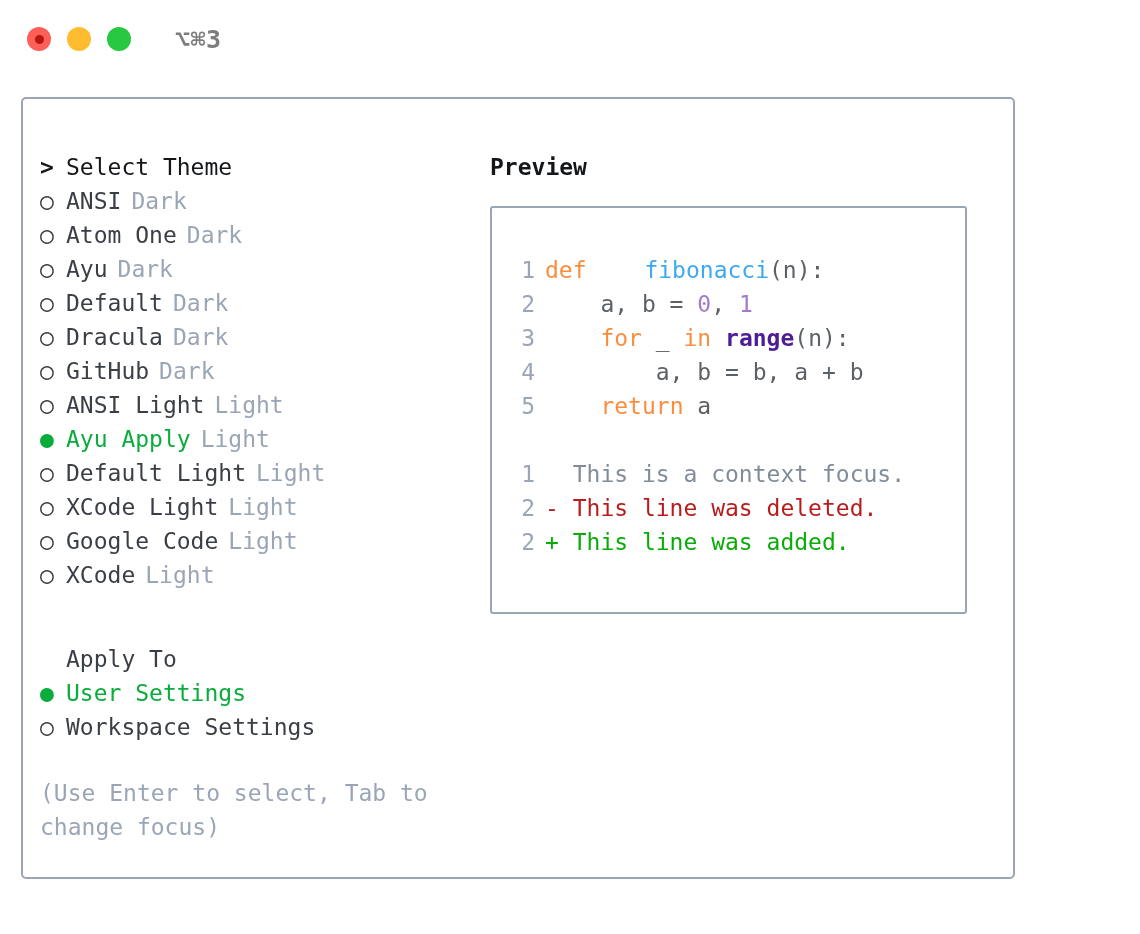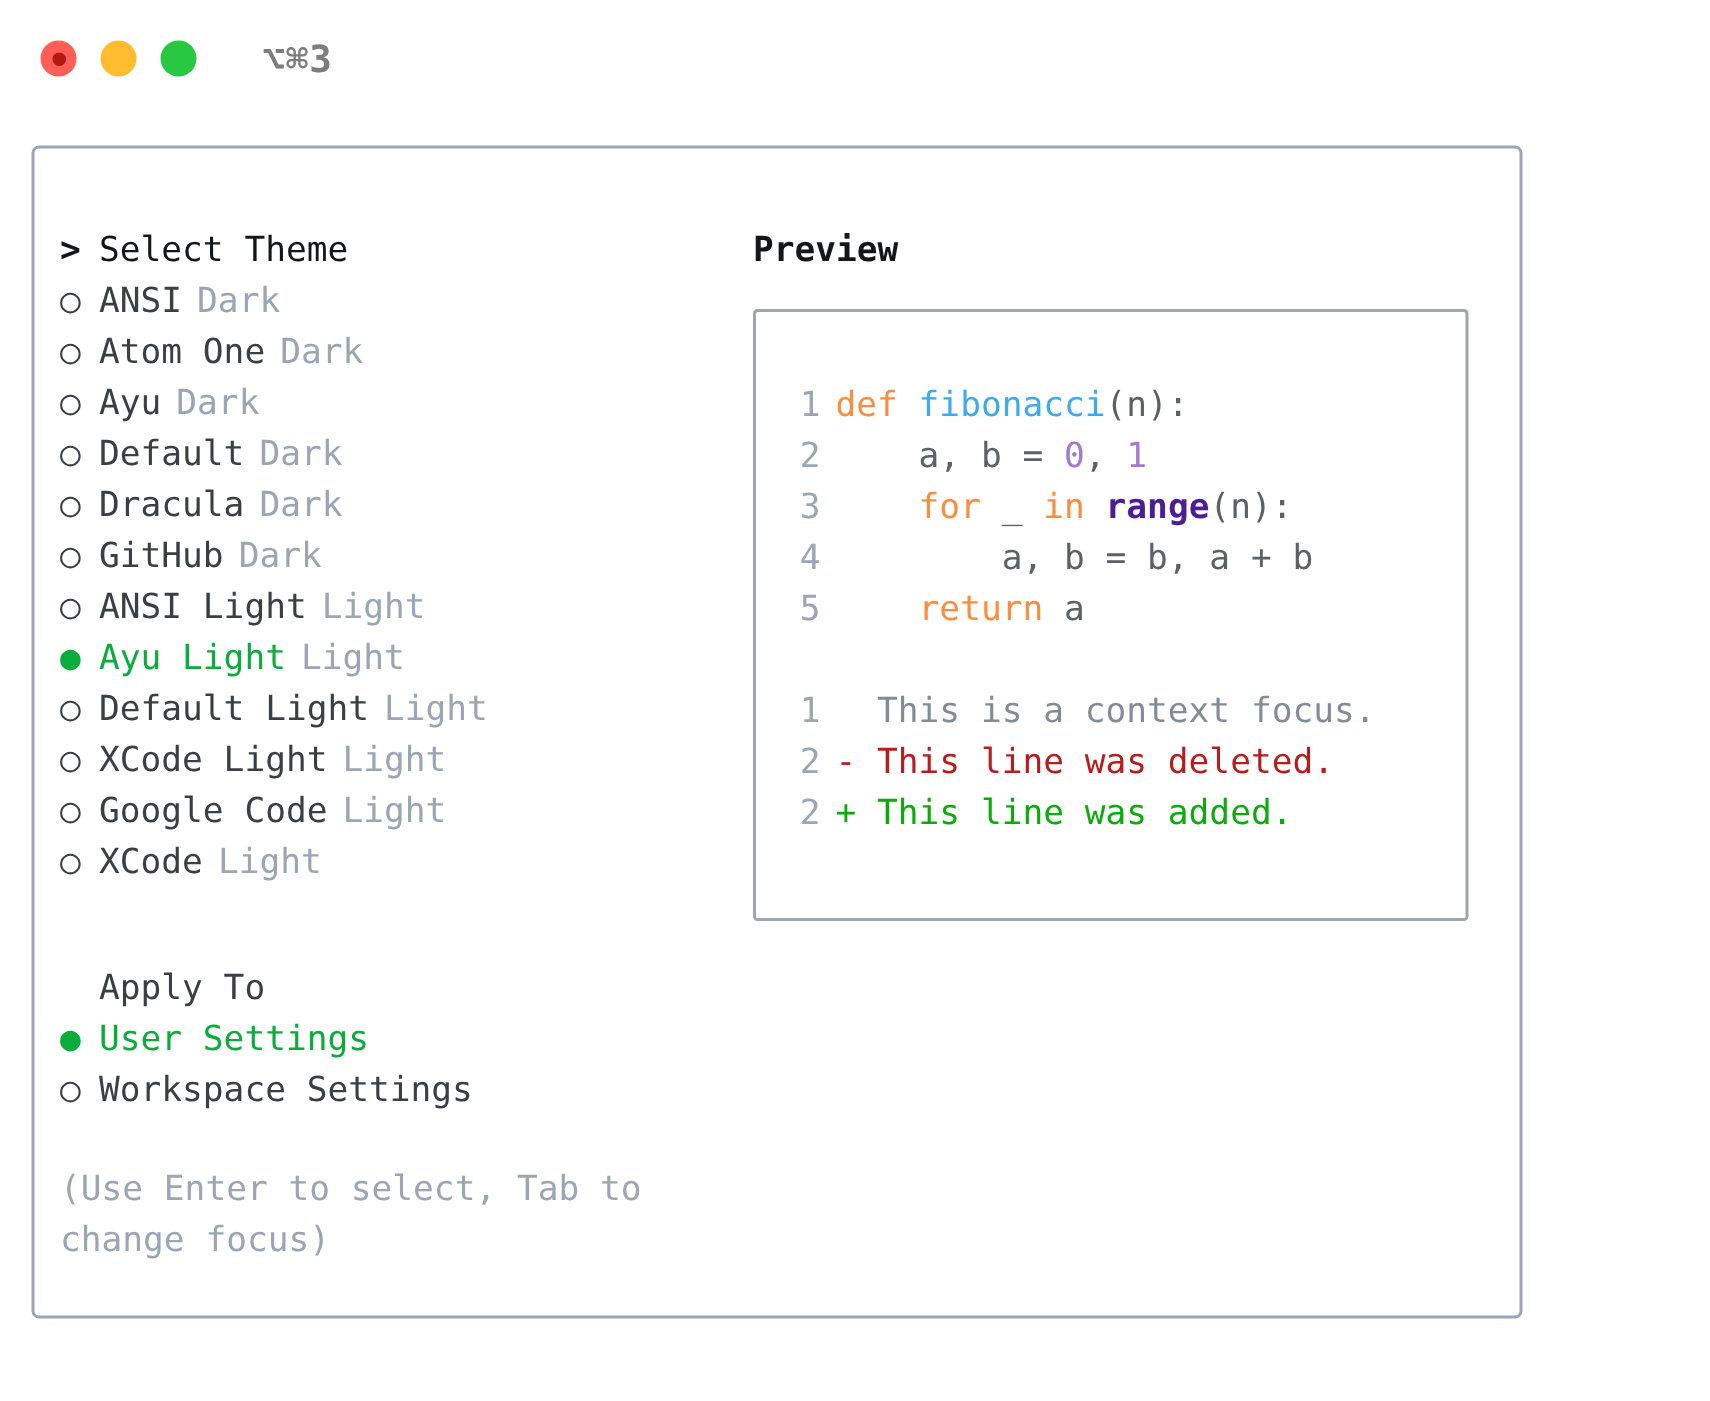--- a/index.html
+++ b/index.html
@@ -126,21 +126,21 @@
     color: #9aa5b5;
     font-size: 23px;
     line-height: 34px;
     white-space: pre-wrap;
     word-break: break-word;
   }
 
   
   #right-col {
     position: absolute;
-    left: 479px;
+    left: 467px;
     top: 51px;
     width: 490px;
   }
   #preview-title {
     font-size: 23px;
     font-weight: bold;
     color: #14171a;
     line-height: 34px;
     white-space: pre;
   }
@@ -163,21 +163,21 @@
   .ln {
     display: inline-block;
     width: 26px;
     text-align: right;
     color: #9aa5b5;
     margin-right: 10px;
   }
   .blank-line { height: 34px; }
 
   .t-kw   { color: #fa8d3e; }
-  .t-fn   { color: #3ca9f0; }
+  .t-fn   { color: #3ca9f0; margin-left: 44px; }
   .t-punc { color: #5c6166; }
   .t-num  { color: #a37acc; }
   .t-bi   { color: #4c1d95; font-weight: bold; }
   .t-var  { color: #5c6166; }
   .t-ctx  { color: #828c99; }
   .t-del  { color: #b91c1c; }
   .t-add  { color: #0aac0a; text-align: right; }
 </style>
 </head>
 <body>
@@ -201,21 +201,21 @@
       </div>
 
       <div id="theme-rows">
           <div class="row"><span class="marker">○</span><span class="row-label">ANSI</span><span class="row-tag">Dark</span></div>
           <div class="row"><span class="marker">○</span><span class="row-label">Atom One</span><span class="row-tag">Dark</span></div>
           <div class="row"><span class="marker">○</span><span class="row-label">Ayu</span><span class="row-tag">Dark</span></div>
           <div class="row"><span class="marker">○</span><span class="row-label">Default</span><span class="row-tag">Dark</span></div>
           <div class="row"><span class="marker">○</span><span class="row-label">Dracula</span><span class="row-tag">Dark</span></div>
           <div class="row"><span class="marker">○</span><span class="row-label">GitHub</span><span class="row-tag">Dark</span></div>
           <div class="row"><span class="marker">○</span><span class="row-label">ANSI Light</span><span class="row-tag">Light</span></div>
-          <div class="row selected"><span class="marker sel">●</span><span class="row-label">Ayu Light</span><span class="row-tag">Light</span></div>
+          <div class="row selected"><span class="marker sel">●</span><span class="row-label">Ayu Apply</span><span class="row-tag">Light</span></div>
           <div class="row"><span class="marker">○</span><span class="row-label">Default Light</span><span class="row-tag">Light</span></div>
           <div class="row"><span class="marker">○</span><span class="row-label">XCode Light</span><span class="row-tag">Light</span></div>
           <div class="row"><span class="marker">○</span><span class="row-label">Google Code</span><span class="row-tag">Light</span></div>
           <div class="row"><span class="marker">○</span><span class="row-label">XCode</span><span class="row-tag">Light</span></div>
         </div>
 
       <div class="section-gap"></div>
 
       <div class="row">
         <span class="marker"> </span>

